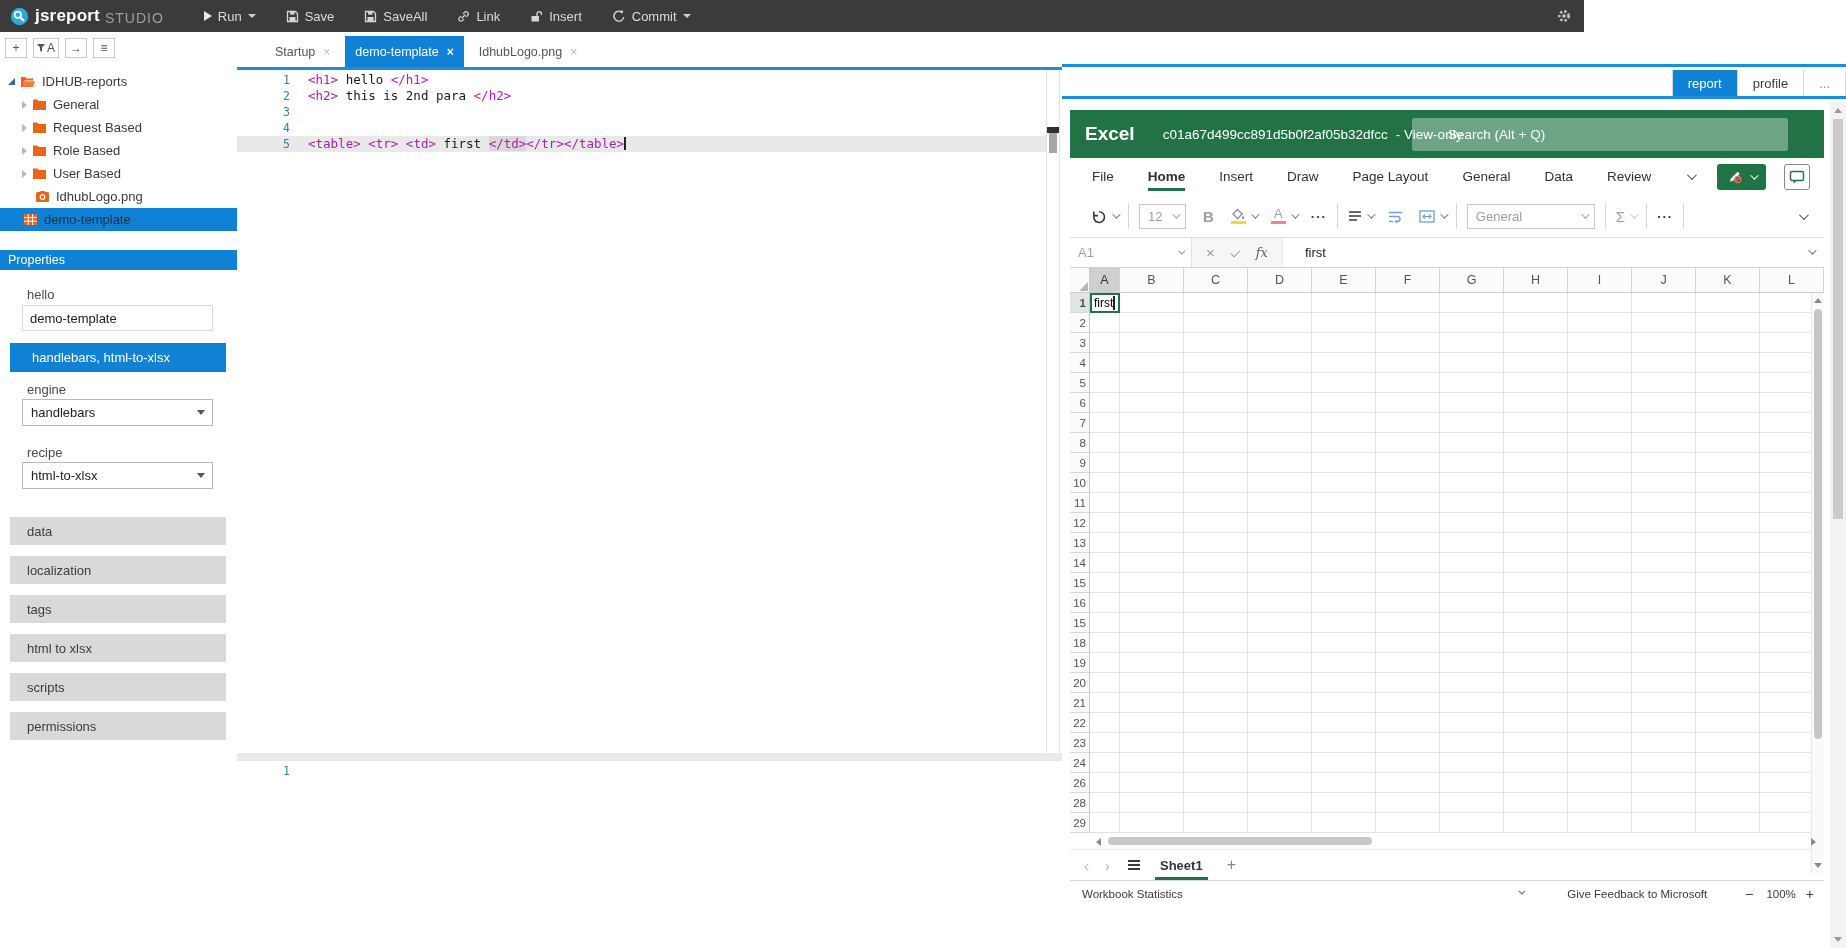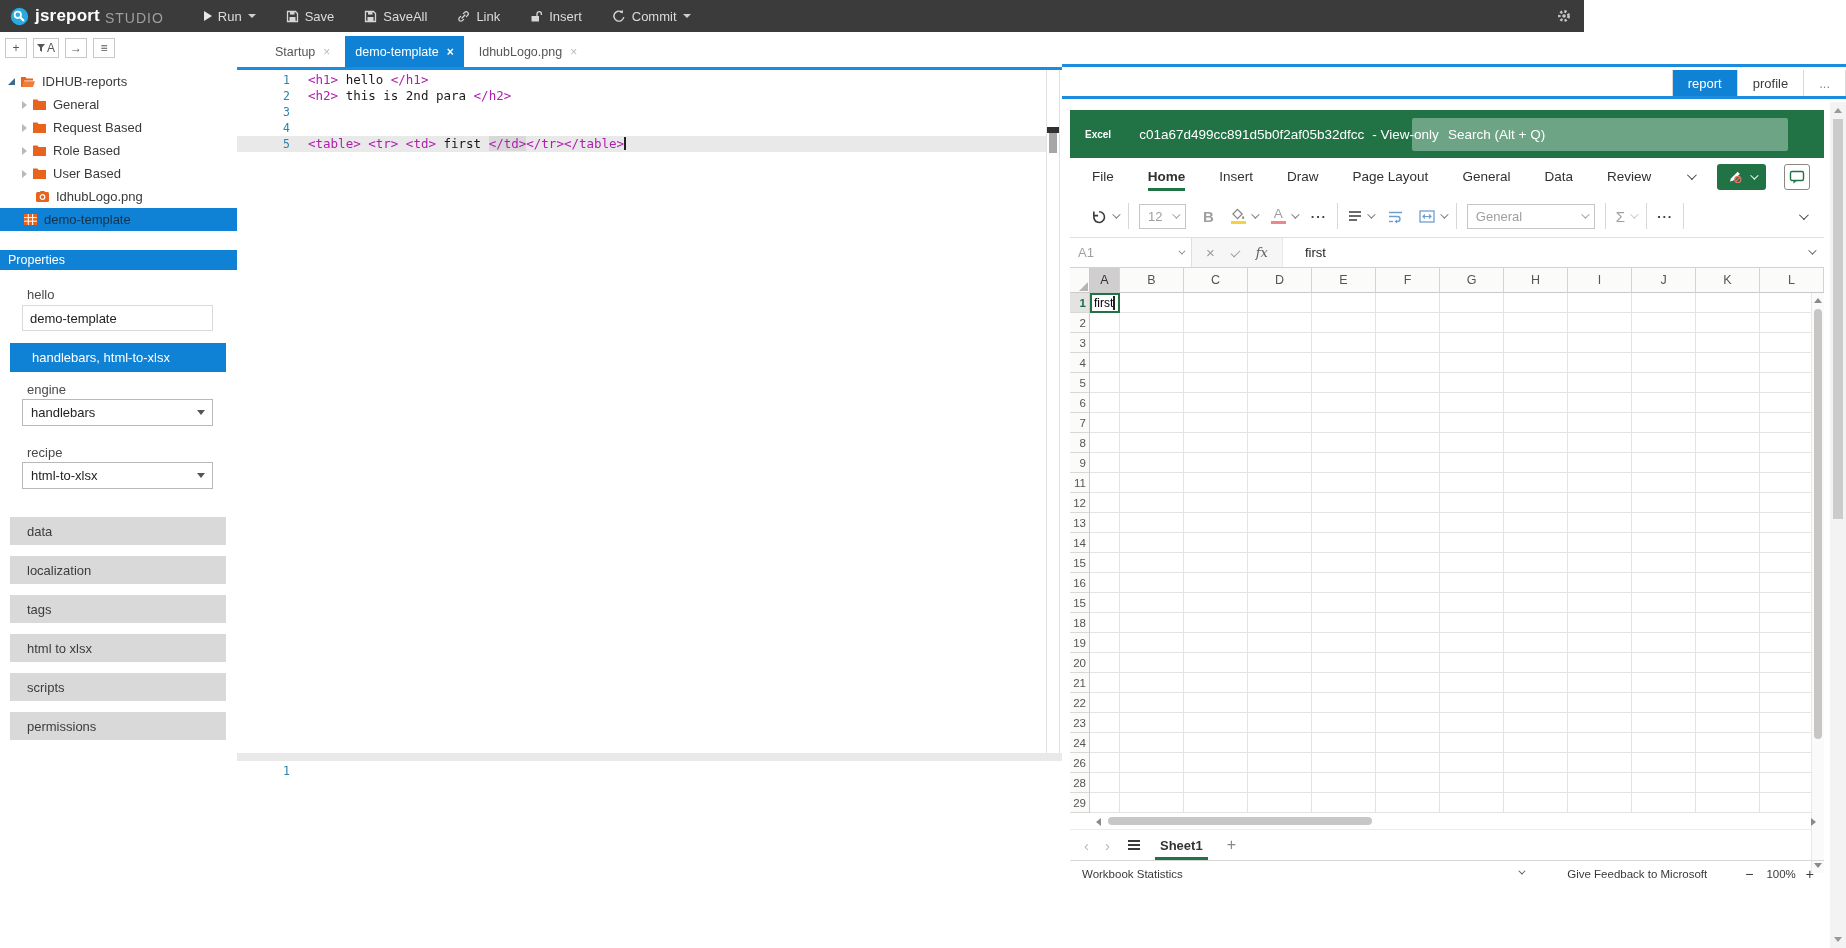--- a/index.html
+++ b/index.html
@@ -66,21 +66,21 @@
   .phead1 { position:absolute; top:0; left:0; right:0; height:35px; border-bottom:3px solid #1b8ce0; }
   .phead2 { position:absolute; top:38px; left:0; right:0; height:29px; border-bottom:3px solid #1b8ce0; display:flex; justify-content:flex-end; align-items:stretch; }
   .ptab { display:flex; align-items:center; padding:0 15px; font-size:13px; color:#3c3c3c; border-left:1px solid #d8d8d8; cursor:pointer; }
   .ptab:last-child { border-right:1px solid #d8d8d8; color:#8a8a8a; }
   .ptab.active { background:#1082d6; color:#fff; }
   .pframe { position:absolute; top:70px; left:0; right:0; bottom:0; background:#fff; }
 
   
   .xl { position:absolute; left:8px; top:8px; width:754px; height:836px; background:#fff; }
   .xl-title { position:relative; height:48px; background:#217346; display:flex; align-items:center; color:#fff; }
-  .xl-app { font-size:10px; font-weight:bold; margin-left:15px; }
+  .xl-app { font-size:19px; font-weight:bold; margin-left:15px; }
   .xl-doc { font-size:13.5px; margin-left:28px; font-weight:300; }
   .xl-mode { font-size:13.5px; margin-left:8px; font-weight:300; }
   .xl-search { position:absolute; left:342px; top:8px; width:376px; height:33px; background:rgba(255,255,255,.35); border-radius:2px; font-size:13.5px; color:#fff; line-height:33px; padding-left:36px; cursor:text; }
   .xl-ribbon { height:37px; display:flex; align-items:center; font-size:13.5px; color:#323130; padding:0 14px 0 22px; }
   .xrtab { position:relative; height:100%; display:flex; align-items:center; margin-right:34px; cursor:pointer; white-space:nowrap; }
   .xrtab.active { font-weight:bold; }
   .xrtab.active::after { content:""; position:absolute; left:0; right:0; bottom:4px; height:3px; background:#217346; }
   .chev { width:7px; height:7px; border-right:1.6px solid currentColor; border-bottom:1.6px solid currentColor; transform:rotate(45deg) translateY(-2px); display:inline-block; }
   .xr-chev { color:#444; margin-left:2px; margin-right:10px; }
   .pen-btn { margin-left:auto; width:49px; height:26px; background:#217346; border-radius:3px; display:flex; align-items:center; justify-content:center; gap:7px; cursor:pointer; position:relative; }
@@ -667,20 +667,35 @@
             <div class="cell" style="width: 64px;"></div>
             <div class="cell" style="width: 64px;"></div>
             <div class="cell" style="width: 64px;"></div>
             <div class="cell" style="width: 64px;"></div>
             <div class="cell" style="width: 64px;"></div>
             <div class="cell" style="width: 64px;"></div>
             <div class="cell" style="width: 64px;"></div>
             <div class="cell" style="width: 64px;"></div>
           </div>
           <div class="xr">
+            <div class="rn">10</div>
+            <div class="cell" style="width: 30px;"></div>
+            <div class="cell" style="width: 64px;"></div>
+            <div class="cell" style="width: 64px;"></div>
+            <div class="cell" style="width: 64px;"></div>
+            <div class="cell" style="width: 64px;"></div>
+            <div class="cell" style="width: 64px;"></div>
+            <div class="cell" style="width: 64px;"></div>
+            <div class="cell" style="width: 64px;"></div>
+            <div class="cell" style="width: 64px;"></div>
+            <div class="cell" style="width: 64px;"></div>
+            <div class="cell" style="width: 64px;"></div>
+            <div class="cell" style="width: 64px;"></div>
+          </div>
+          <div class="xr">
             <div class="rn">11</div>
             <div class="cell" style="width: 30px;"></div>
             <div class="cell" style="width: 64px;"></div>
             <div class="cell" style="width: 64px;"></div>
             <div class="cell" style="width: 64px;"></div>
             <div class="cell" style="width: 64px;"></div>
             <div class="cell" style="width: 64px;"></div>
             <div class="cell" style="width: 64px;"></div>
             <div class="cell" style="width: 64px;"></div>
             <div class="cell" style="width: 64px;"></div>

